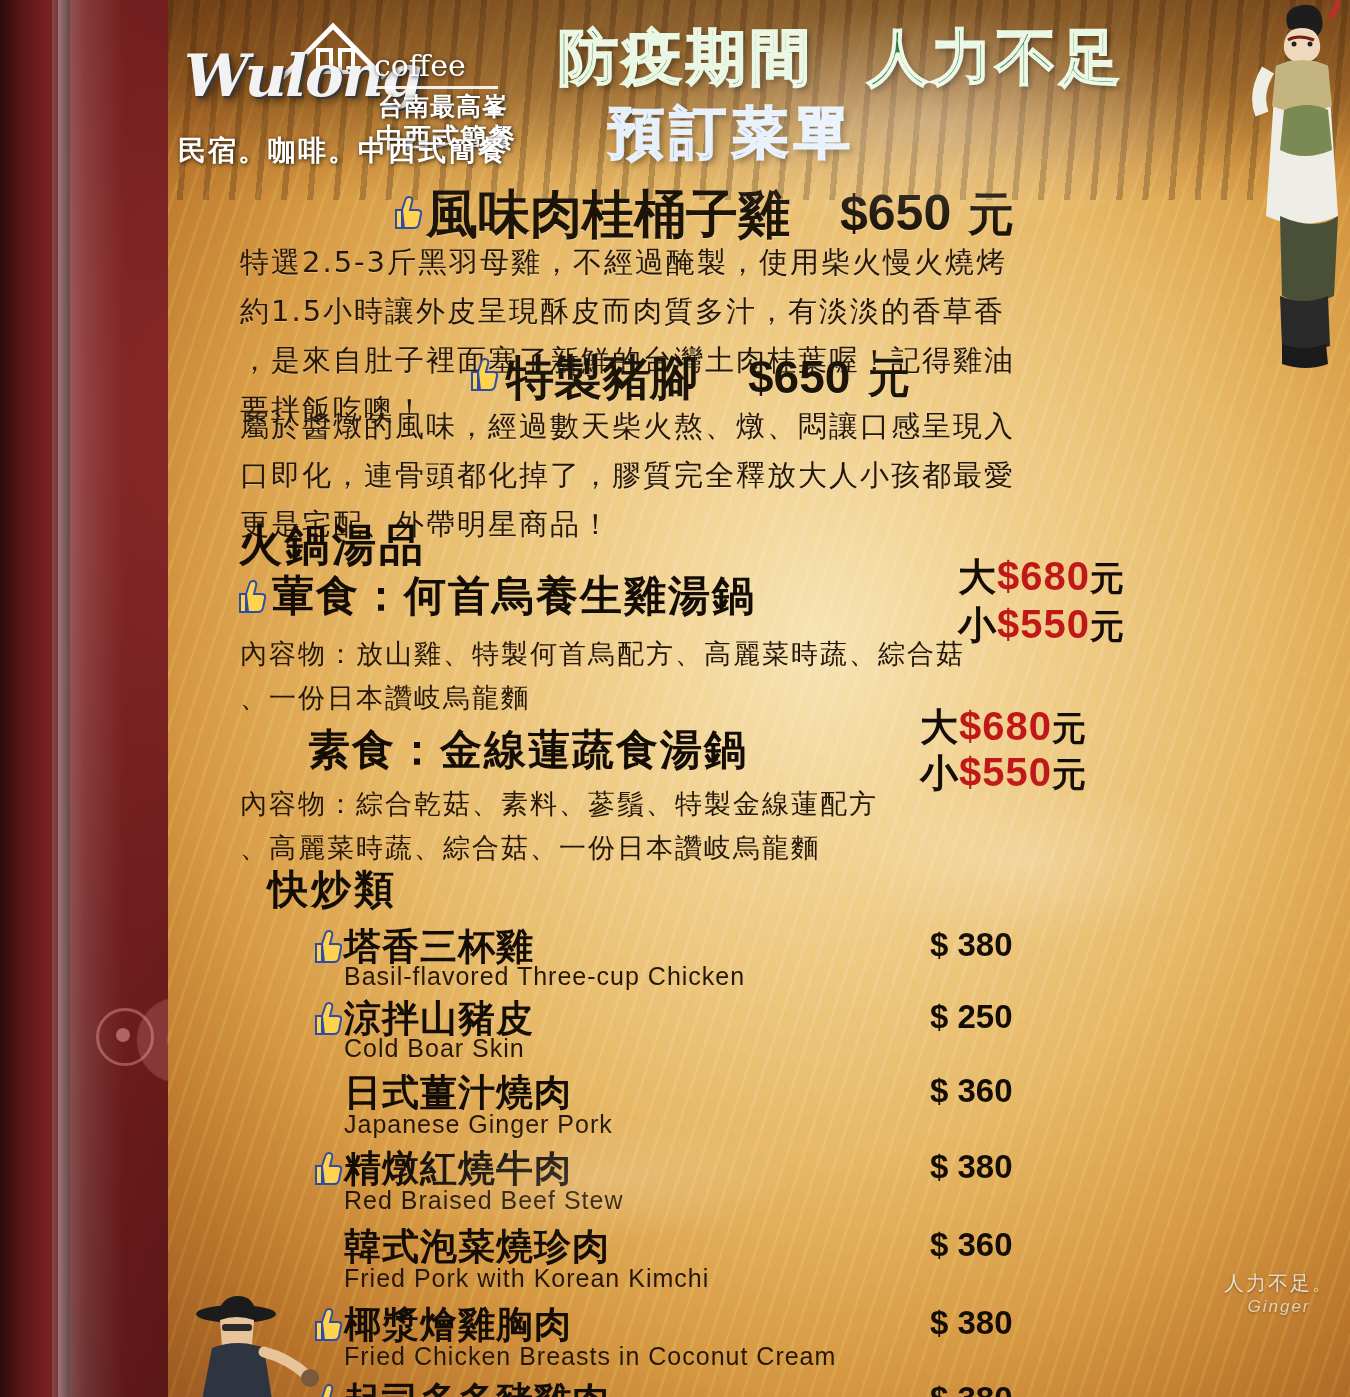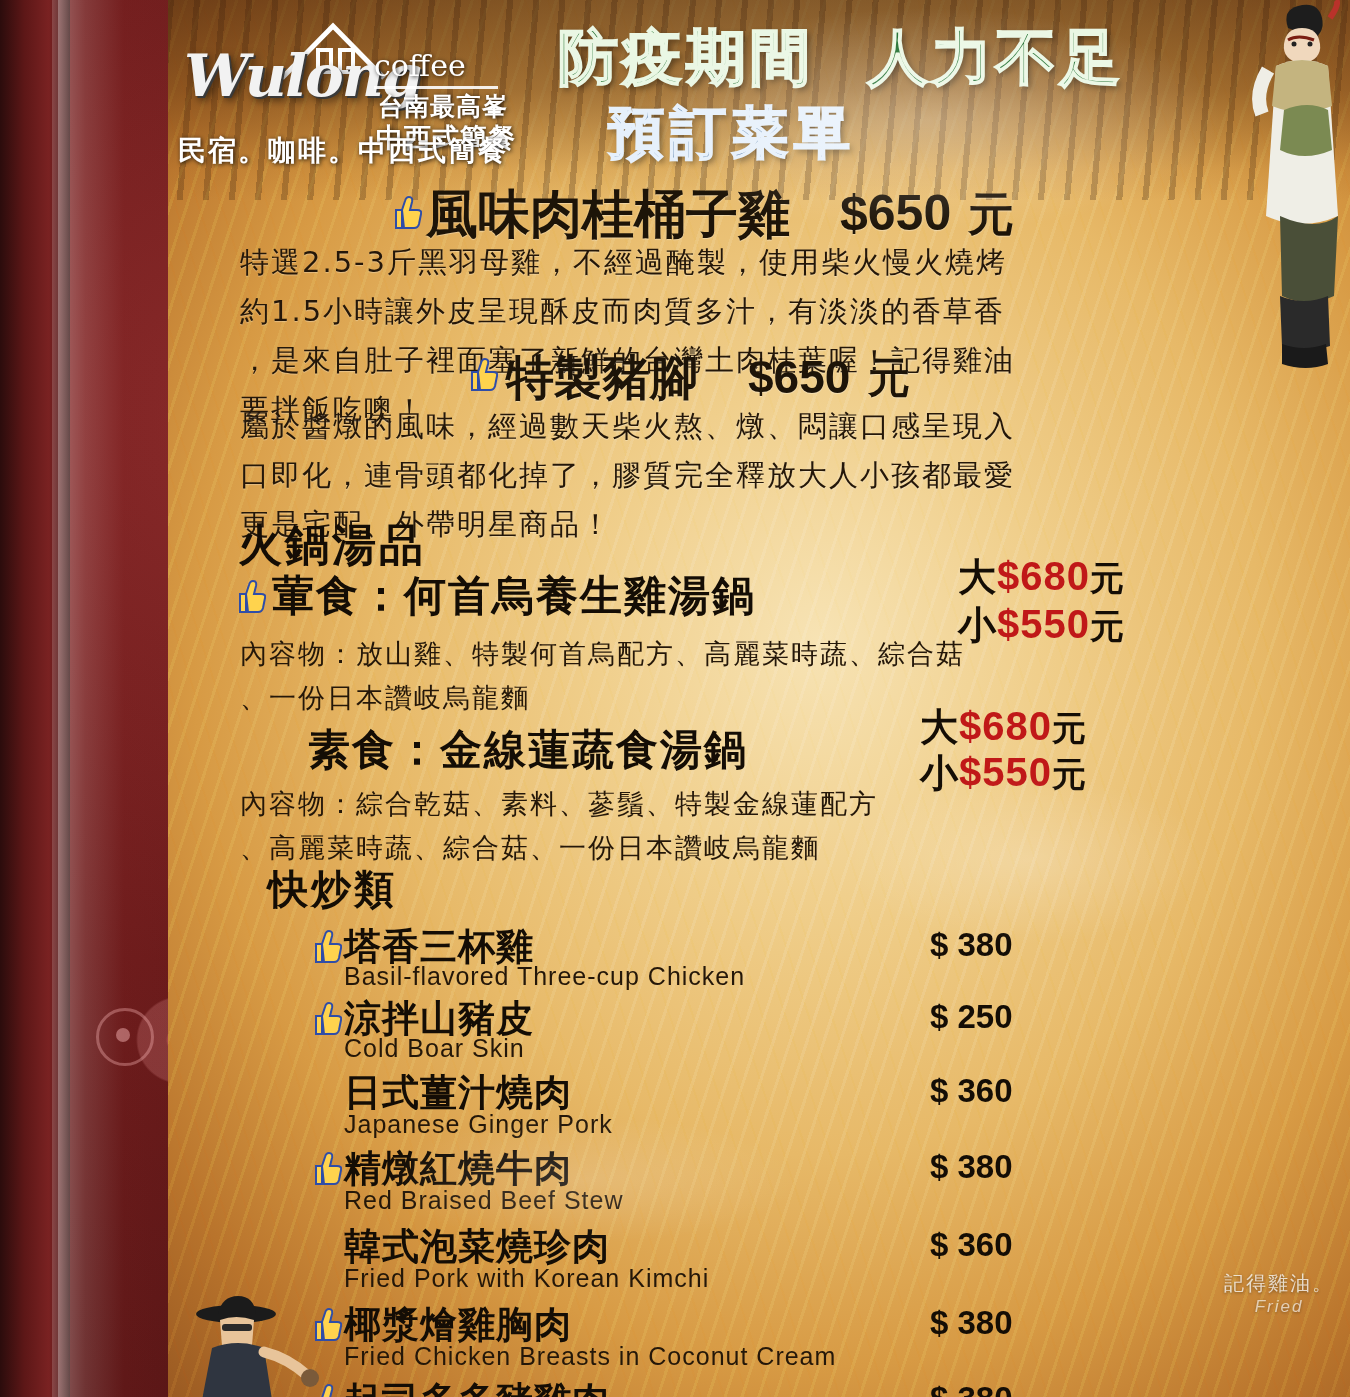--- a/index.html
+++ b/index.html
@@ -471,16 +471,16 @@
       <rect x="54" y="34" width="30" height="7" rx="3" fill="#2a2a2a"></rect>
       <path d="M44 58 q26 -10 52 0 l8 52 h-70 z" fill="#2f3540"></path>
       <path d="M96 62 q24 6 44 24" stroke="#e8c49a" stroke-width="11" fill="none" stroke-linecap="round"></path>
       <circle cx="142" cy="88" r="9" fill="#7a5a3a"></circle>
     </svg>
 
     <div class="gloss"></div>
   </div>
 
   <div class="watermark">
-    <span class="zh">記得雞油。</span>
-    <small>Fried</small>
+    <span class="zh">人力不足。</span>
+    <small>Ginger</small>
   </div>
 </div>
 
 </body></html>

